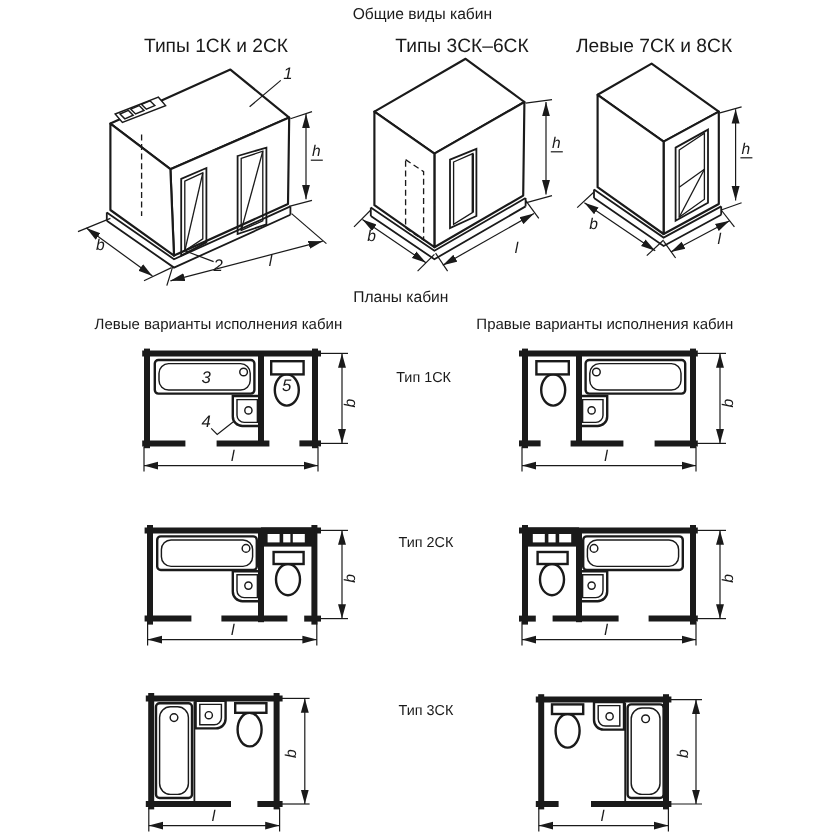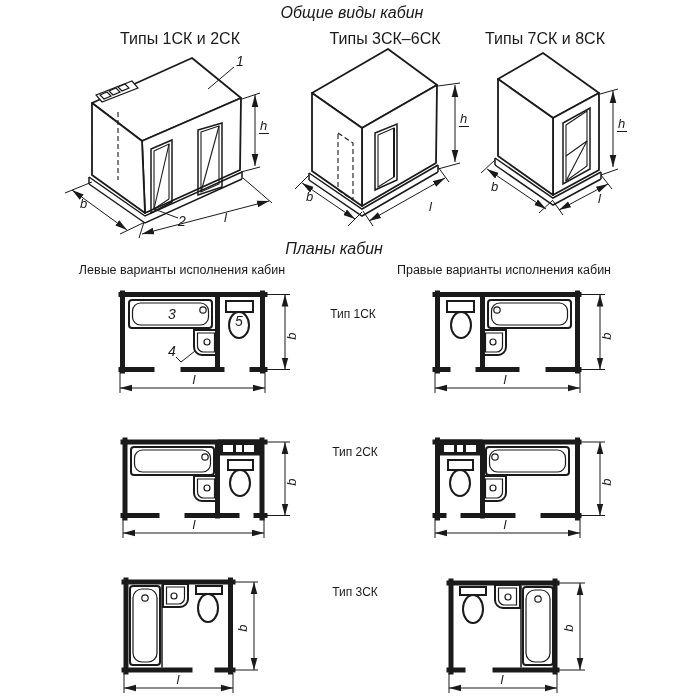--- a/index.html
+++ b/index.html
@@ -1,19 +1,19 @@
 <!DOCTYPE html>
 <html><head>
 <meta charset="utf-8">
 <style>
   html,body{margin:0;padding:0;background:#fff;}
   #canvas{position:relative;width:700px;height:700px;background:#fff;overflow:hidden;
           font-family:"Liberation Sans",sans-serif;color:#1a1a1a;}
   .t{position:absolute;transform:translateX(-50%);white-space:nowrap;color:#1a1a1a;}
-  .title{font-size:16px;font-style:italic;}
+  .title{font-size:13px;}
   .cap{font-size:16px;}
   .hdr{font-size:12.5px;}
   .typ{font-size:12px;margin-top:27px;}
   svg{position:absolute;overflow:visible;}
   svg text{font-family:"Liberation Sans",sans-serif;fill:#1a1a1a;}
   .dim-t{font-size:13px;font-style:italic;}
   .co-t{font-size:14px;font-style:italic;}
   .ln{stroke:#1a1a1a;fill:none;}
 </style>
 </head>
@@ -25,21 +25,21 @@
     <defs>
       <marker id="ar" orient="auto-start-reverse" markerWidth="13" markerHeight="8" refX="12" refY="4" markerUnits="userSpaceOnUse">
         <path d="M0,0.7 L12,4 L0,7.3 Z" fill="#1a1a1a"></path>
       </marker>
     </defs>
   </svg>
 
   <div class="t title" style="left:352px;top:4px;">Общие виды кабин</div>
   <div class="t cap" style="left:180px;top:30px;">Типы 1СК и 2СК</div>
   <div class="t cap" style="left:385px;top:30px;">Типы 3СК–6СК</div>
-  <div class="t cap" style="left:545px;top:30px;">Типы 7СК и 8СК</div>
+  <div class="t cap" style="left:545px;top:30px;">Левые 7СК и 8СК</div>
   <div class="t title" style="left:334px;top:240px;">Планы кабин</div>
   <div class="t hdr" style="left:182px;top:263px;">Левые варианты исполнения кабин</div>
   <div class="t hdr" style="left:504px;top:263px;">Правые варианты исполнения кабин</div>
   <div class="t typ" style="left:353px;top:280px;">Тип 1СК</div>
   <div class="t typ" style="left:355px;top:418px;text-align:center;">Тип 2СК</div>
   <div class="t typ" style="left:355px;top:558px;">Тип 3СК</div>
 
   <svg style="left:60px;top:50px;" width="215" height="190" viewBox="0 0 215 190">
     <g class="ln" stroke-width="1.8" stroke-linejoin="round">
       <polygon points="32,53 132,8 181,48 82,91" fill="#fff"></polygon>

